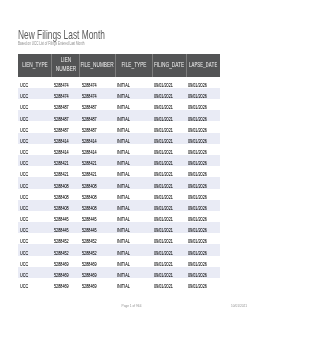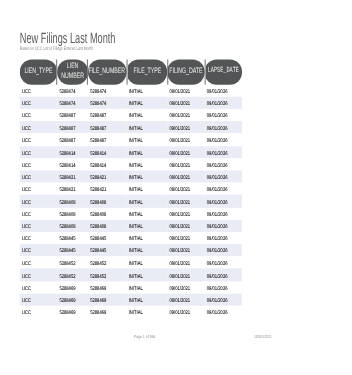--- a/index.html
+++ b/index.html
@@ -4,21 +4,21 @@
 <style>
   html,body{margin:0;padding:0;background:#ffffff;width:264px;height:341px;overflow:hidden;}
   body{font-family:"Liberation Sans",sans-serif;-webkit-font-smoothing:antialiased;}
   #page{position:relative;width:264px;height:254px;background:#fff;}
   #title{position:absolute;left:18px;top:26.5px;font-size:13.5px;color:#5a5a5a;white-space:nowrap;
          transform:scaleX(0.62);transform-origin:left top;letter-spacing:0;}
   #subtitle{position:absolute;left:18px;top:41.2px;font-size:4.6px;color:#8d8d8d;white-space:nowrap;
             transform:scaleX(0.665);transform-origin:left top;}
   table{position:absolute;left:18px;top:54px;width:202px;border-collapse:collapse;table-layout:fixed;}
   thead th{background:#535455;color:#f2f2f2;font-size:7.2px;font-weight:400;text-align:center;
-           height:22.8px;padding:0;vertical-align:middle;border-right:0.8px solid #7d7d7d;line-height:1.22;box-sizing:border-box;border-radius:11px;}
+           height:22.8px;padding:0;vertical-align:middle;border-right:0.8px solid #7d7d7d;line-height:1.22;box-sizing:border-box;}
   thead tr{height:22.8px;}
   thead th:last-child{border-right:none;font-family:Liberation Mono, monospace;}
   thead th{position:relative;}
   thead th i{font-style:normal;display:block;position:absolute;left:50%;top:50%;transform:translate(-50%,-50%) scaleX(0.66);white-space:pre;text-align:center;}
   tbody td{font-size:4.9px;color:#000000;text-shadow:0 0 0.15px rgba(0,0,0,0.22);height:11.17px;padding:0;font-weight:400;vertical-align:middle;line-height:11.17px;}
   tbody tr{height:11.17px;}
   tbody td span{display:inline-block;transform:scaleX(0.77) translateY(2.5px);transform-origin:left center;margin-left:2px;line-height:normal;vertical-align:middle;white-space:nowrap;}
   tbody tr:nth-child(even){background:#e9ebf5;}
   tbody tr:nth-child(odd){background:#ffffff;}
   #footer-left{position:absolute;left:-0.5px;top:303.2px;width:264px;text-align:center;font-size:4.0px;color:#909090;}

